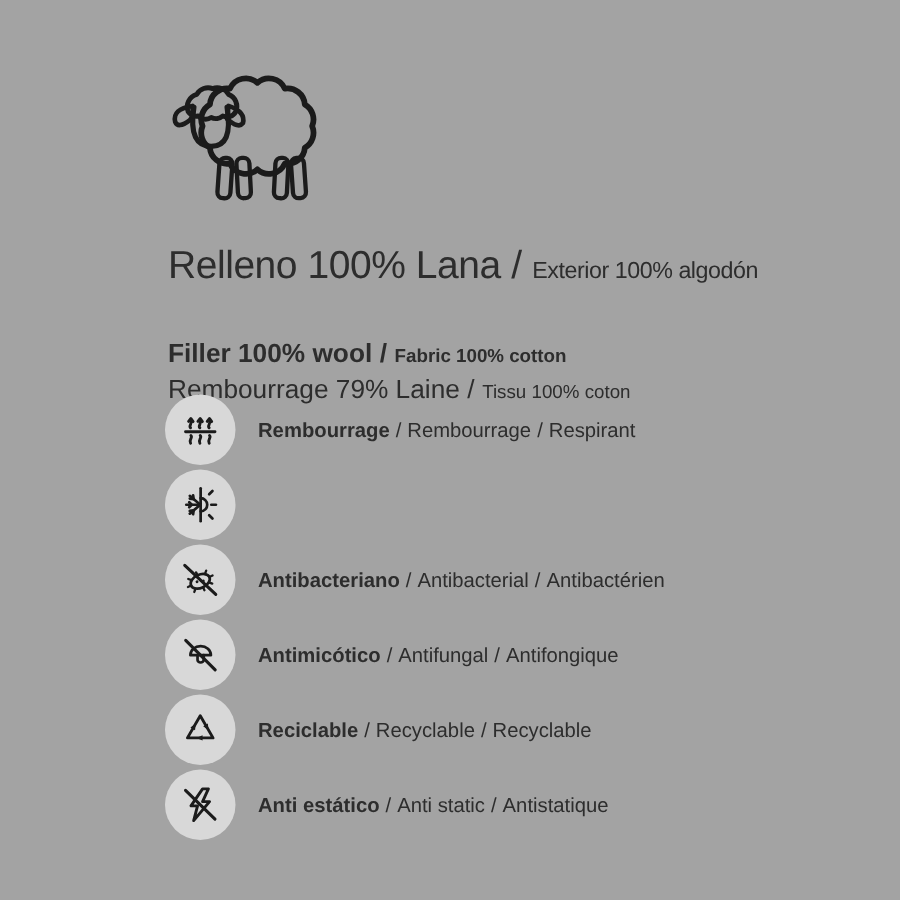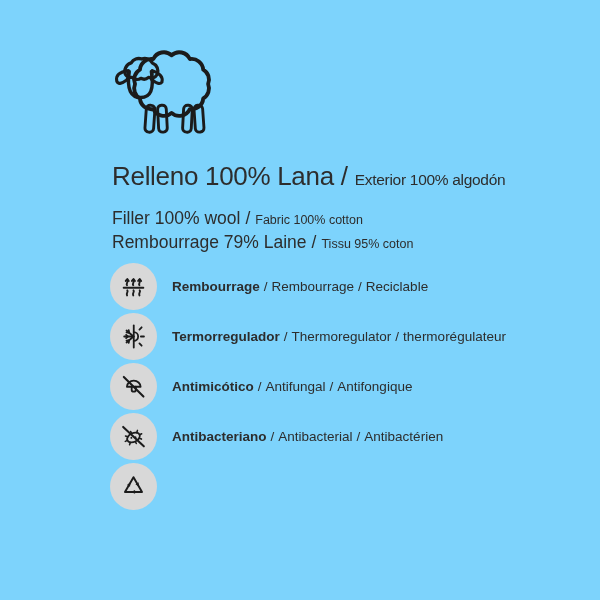--- a/index.html
+++ b/index.html
@@ -1,29 +1,29 @@
 <!DOCTYPE html>
 <html><head>
 <meta charset="utf-8">
 <style>
   html,body{margin:0;padding:0;}
   body{width:600px;height:600px;background:#ffffff;font-family:"Liberation Sans",sans-serif;color:#2d2d2d;position:relative;overflow:hidden;}
 
-  .canvas{position:absolute;inset:0;width:600px;height:600px;background:#7dd3fc;}
+  .canvas{position:absolute;inset:0;width:600px;height:600px;background:#a3a3a3;}
 
   .sheep{position:absolute;left:101px;top:36px;width:120px;height:100px;}
   .sheep svg{width:100%;height:100%;}
 
   .titles{position:absolute;left:112px;top:160px;white-space:nowrap;}
   .t-line{display:block;}
   .t1{font-size:26px;line-height:32px;letter-spacing:-0.3px;}
   .t1 .sep{font-size:26px;margin:0 7px;}
   .t1 .small{font-size:15.5px;}
   .t2,.t3{font-size:17.5px;line-height:22px;}
-  .t2{margin-top:11px;}
+  .t2{margin-top:27px;font-weight:bold;}
   .t2 .sep,.t3 .sep{font-size:17.5px;margin:0 5px;}
   .t2 .small,.t3 .small{font-size:12.5px;}
 
   .features{position:absolute;left:110px;top:263px;display:flex;flex-direction:column;gap:3px;}
   .feature-row{display:flex;align-items:center;gap:15px;height:47px;white-space:nowrap;}
   .icon-circle{width:47px;height:47px;min-width:47px;border-radius:50%;background:#d8d8d8;display:flex;align-items:center;justify-content:center;}
   .icon-circle svg{width:31px;height:31px;}
   .feature-text{font-size:13.5px;color:#2d2d2d;}
   .f-name{font-weight:bold;}
   .f-sep{margin:0 4px;font-weight:normal;}
@@ -52,21 +52,21 @@
 
       <path class="ink" fill="#fff" stroke-width="3.6" d="M28,37 C25,56 30,64 40,64 C50,64 54,56 51,37"></path>
 
       <path class="ink" fill="#fff" stroke-width="3.4" d="M24,40 A9,9 0 0 1 30,28 A9,9 0 0 1 41,24 A9,9 0 0 1 52,28 A9,9 0 0 1 57,40 A7,7 0 0 1 48,43 A7,7 0 0 1 40,44 A7,7 0 0 1 31,43 A7,7 0 0 1 24,40 Z"></path>
     </svg>
   </div>
 
   <div class="titles">
     <span class="t-line t1"><span>Relleno 100% Lana</span><span class="sep">/</span><span class="small">Exterior 100% algodón</span></span>
     <span class="t-line t2"><span>Filler 100% wool</span><span class="sep">/</span><span class="small">Fabric 100% cotton</span></span>
-    <span class="t-line t3"><span>Rembourrage 79% Laine</span><span class="sep">/</span><span class="small">Tissu 95% coton</span></span>
+    <span class="t-line t3"><span>Rembourrage 79% Laine</span><span class="sep">/</span><span class="small">Tissu 100% coton</span></span>
   </div>
 
   <div class="features">
 
     <div class="feature-row">
       <span class="icon-circle">
         <svg viewBox="0 0 24 24">
           <path class="ink" stroke-width="1.5" d="M4.4,13 H19.6"></path>
           <g class="ink" stroke-width="1.5">
             <path d="M7,11 c-1.2,-1.1 1.2,-2.1 0.1,-4.1"></path>
@@ -76,21 +76,21 @@
             <path d="M16.6,11 c-1.2,-1.1 1.2,-2.1 0.1,-4.1"></path>
               <path d="M15.6,7.7 L16.8,6.2 L17.9,7.8"></path>
           </g>
           <g class="ink" stroke-width="1.5">
             <path d="M7.2,15 c1.1,1 -1.2,2 -0.2,3.9"></path>
             <path d="M12,15 c1.1,1 -1.2,2 -0.2,3.9"></path>
             <path d="M16.8,15 c1.1,1 -1.2,2 -0.2,3.9"></path>
           </g>
         </svg>
       </span>
-      <span class="feature-text"><span class="f-name">Rembourrage</span><span class="f-sep">/</span><span>Rembourrage</span><span class="f-sep">/</span><span>Reciclable</span></span>
+      <span class="feature-text"><span class="f-name">Rembourrage</span><span class="f-sep">/</span><span>Rembourrage</span><span class="f-sep">/</span><span>Respirant</span></span>
     </div>
 
     <div class="feature-row">
       <span class="icon-circle">
         <svg viewBox="0 0 24 24">
           <g class="ink" stroke-width="1.4">
             <path d="M12.2,3.5 V20.5"></path>
 
             <path d="M12,12 H4.8"></path>
             <path d="M7.6,12 l-1.3,-1.3 M7.6,12 l-1.3,1.3"></path>
@@ -99,34 +99,20 @@
             <path d="M12,12 L6.6,16.6"></path>
               <path d="M8.6,14.9 l-2,0.3 M8.6,14.9 l-0.3,2"></path>
 
             <path d="M12.2,8.6 a3.4,3.4 0 0 1 0,6.8"></path>
             <path d="M16.6,6.6 l1.7,-1.7"></path>
             <path d="M17.7,12 h2.4"></path>
             <path d="M16.6,17.4 l1.7,1.7"></path>
           </g>
         </svg>
       </span>
-      <span class="feature-text"><span class="f-name">Termorregulador</span><span class="f-sep">/</span><span>Thermoregulator</span><span class="f-sep">/</span><span>thermorégulateur</span></span>
-    </div>
-
-    <div class="feature-row">
-      <span class="icon-circle">
-        <svg viewBox="0 0 24 24">
-          <g class="ink" stroke-width="1.4">
-            <path d="M6.9,12.2 a5.3,4.7 0 0 1 10.6,0 Z"></path>
-            <path d="M10.6,12.2 v2.5 a1.6,1.3 0 0 0 3.2,0 v-2.5"></path>
-          </g>
-          <path class="ink" stroke-width="1.6" d="M4.5,4.6 L19.7,19.8"></path>
-        </svg>
-      </span>
-      <span class="feature-text"><span class="f-name">Antimicótico</span><span class="f-sep">/</span><span>Antifungal</span><span class="f-sep">/</span><span>Antifongique</span></span>
     </div>
 
     <div class="feature-row">
       <span class="icon-circle">
         <svg viewBox="0 0 24 24">
           <g transform="rotate(-25 12 12.8)">
             <ellipse class="ink" stroke-width="1.4" cx="12" cy="12.8" rx="5.2" ry="3.4"></ellipse>
             <g class="ink" stroke-width="1.2">
               <path d="M17.2,12.8 h1.8 M6.8,12.8 h-1.8 M12,9.4 v-1.7 M12,16.2 v1.7"></path>
               <path d="M15.8,10.4 l1.3,-1.3 M8.2,15.2 l-1.3,1.3 M15.8,15.2 l1.3,1.3 M8.2,10.4 l-1.3,-1.3"></path>
@@ -136,23 +122,46 @@
           </g>
           <path class="ink" stroke-width="1.6" d="M4,4.6 L20,19.6"></path>
         </svg>
       </span>
       <span class="feature-text"><span class="f-name">Antibacteriano</span><span class="f-sep">/</span><span>Antibacterial</span><span class="f-sep">/</span><span>Antibactérien</span></span>
     </div>
 
     <div class="feature-row">
       <span class="icon-circle">
         <svg viewBox="0 0 24 24">
+          <g class="ink" stroke-width="1.4">
+            <path d="M6.9,12.2 a5.3,4.7 0 0 1 10.6,0 Z"></path>
+            <path d="M10.6,12.2 v2.5 a1.6,1.3 0 0 0 3.2,0 v-2.5"></path>
+          </g>
+          <path class="ink" stroke-width="1.6" d="M4.5,4.6 L19.7,19.8"></path>
+        </svg>
+      </span>
+      <span class="feature-text"><span class="f-name">Antimicótico</span><span class="f-sep">/</span><span>Antifungal</span><span class="f-sep">/</span><span>Antifongique</span></span>
+    </div>
+
+    <div class="feature-row">
+      <span class="icon-circle">
+        <svg viewBox="0 0 24 24">
           <path class="ink" stroke-width="1.5" d="M12,4.8 L18.6,16.2 H5.4 Z"></path>
           <polygon points="16.3,12.2 13.5,10.2 15.9,8.8" fill="#1b1b1b"></polygon>
           <polygon points="10,16.2 13.2,14.8 13.2,17.6" fill="#1b1b1b"></polygon>
           <polygon points="9.7,8.8 9.3,12.2 6.9,10.8" fill="#1b1b1b"></polygon>
         </svg>
       </span>
+      <span class="feature-text"><span class="f-name">Reciclable</span><span class="f-sep">/</span><span>Recyclable</span><span class="f-sep">/</span><span>Recyclable</span></span>
     </div>
 
+    <div class="feature-row">
+      <span class="icon-circle">
+        <svg viewBox="0 0 24 24">
+          <path class="ink" stroke-width="1.5" d="M13.2,3.8 L7.2,12.6 h3.4 L8.6,20.2 L16.8,10.4 h-3.6 L16.2,3.8 Z"></path>
+          <path class="ink" stroke-width="1.6" d="M4.4,4.6 L19.6,19.4"></path>
+        </svg>
+      </span>
+      <span class="feature-text"><span class="f-name">Anti estático</span><span class="f-sep">/</span><span>Anti static</span><span class="f-sep">/</span><span>Antistatique</span></span>
+    </div>
 
   </div>
 </div>
 
 </body></html>

